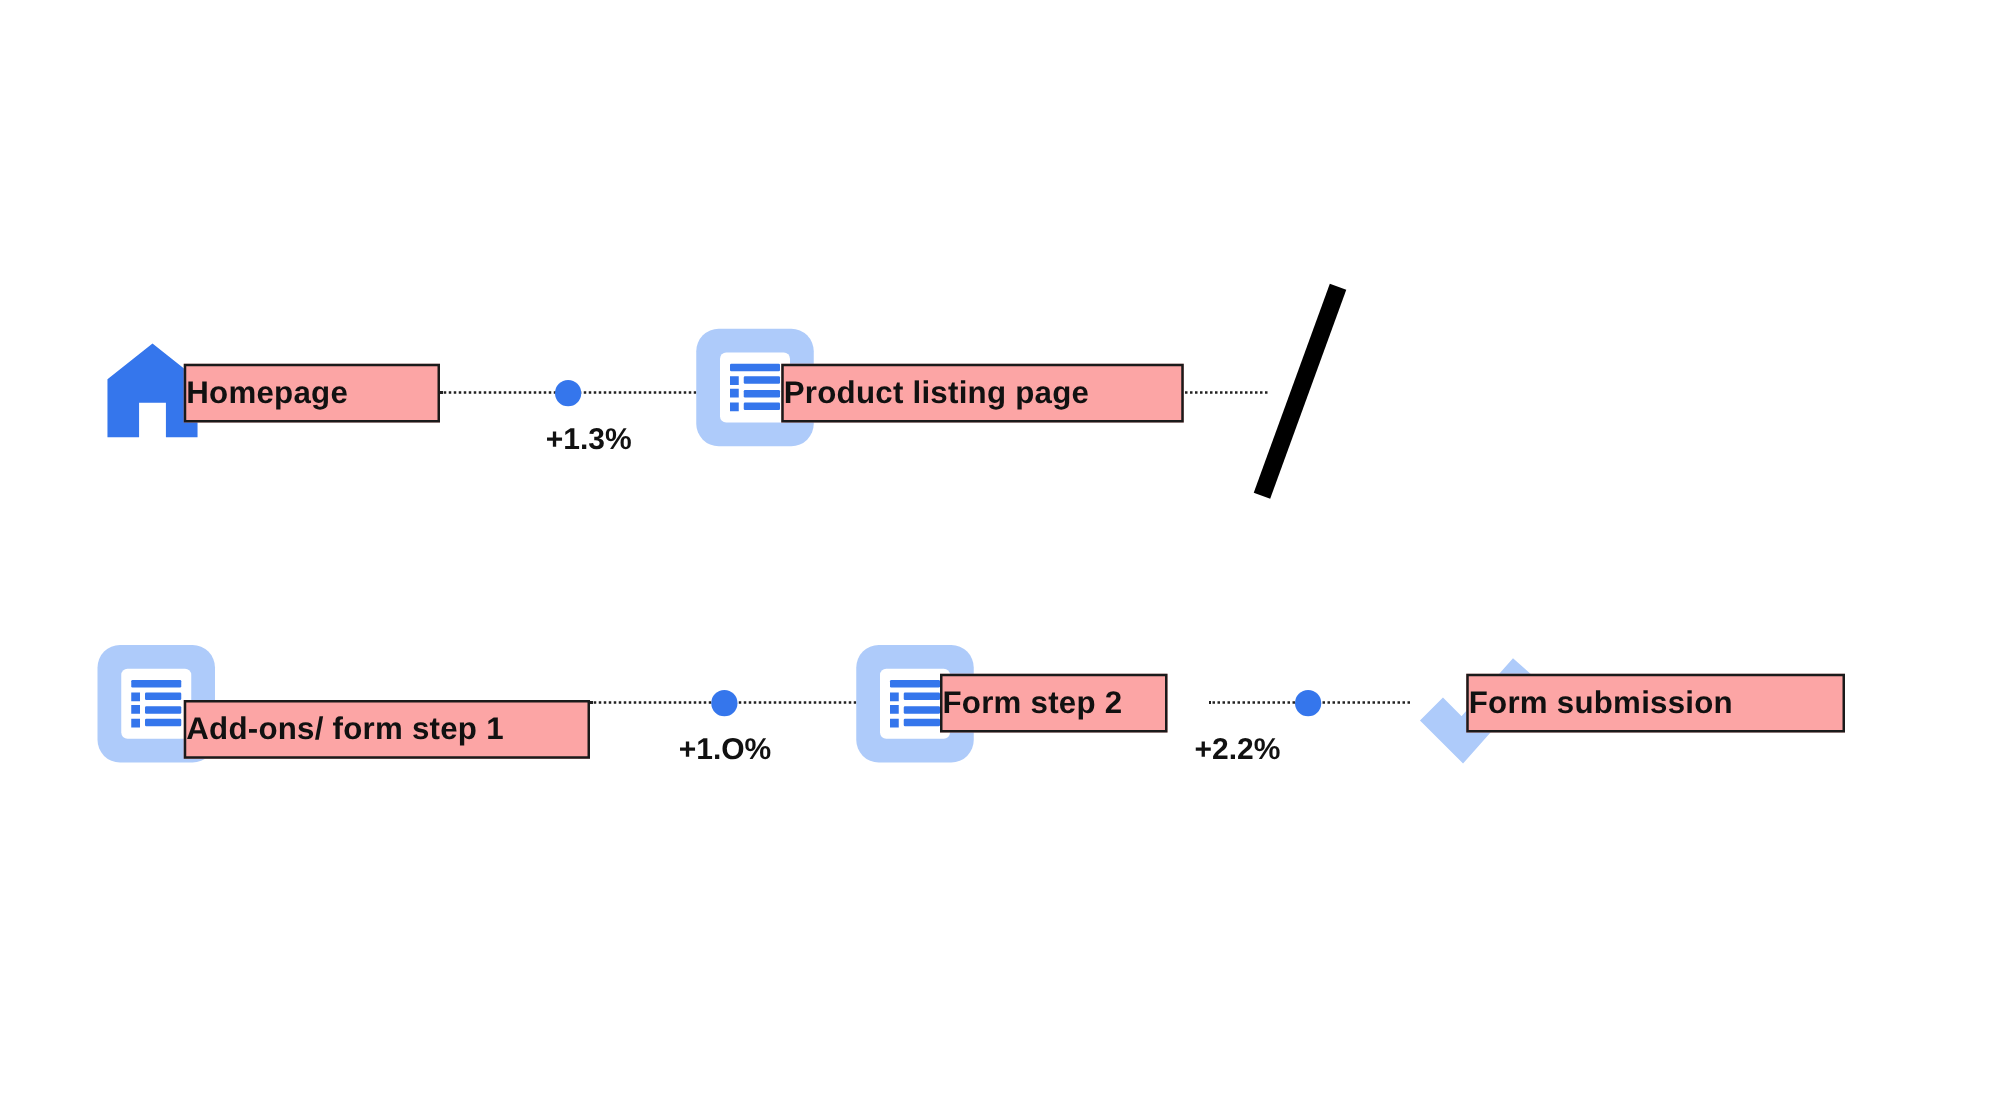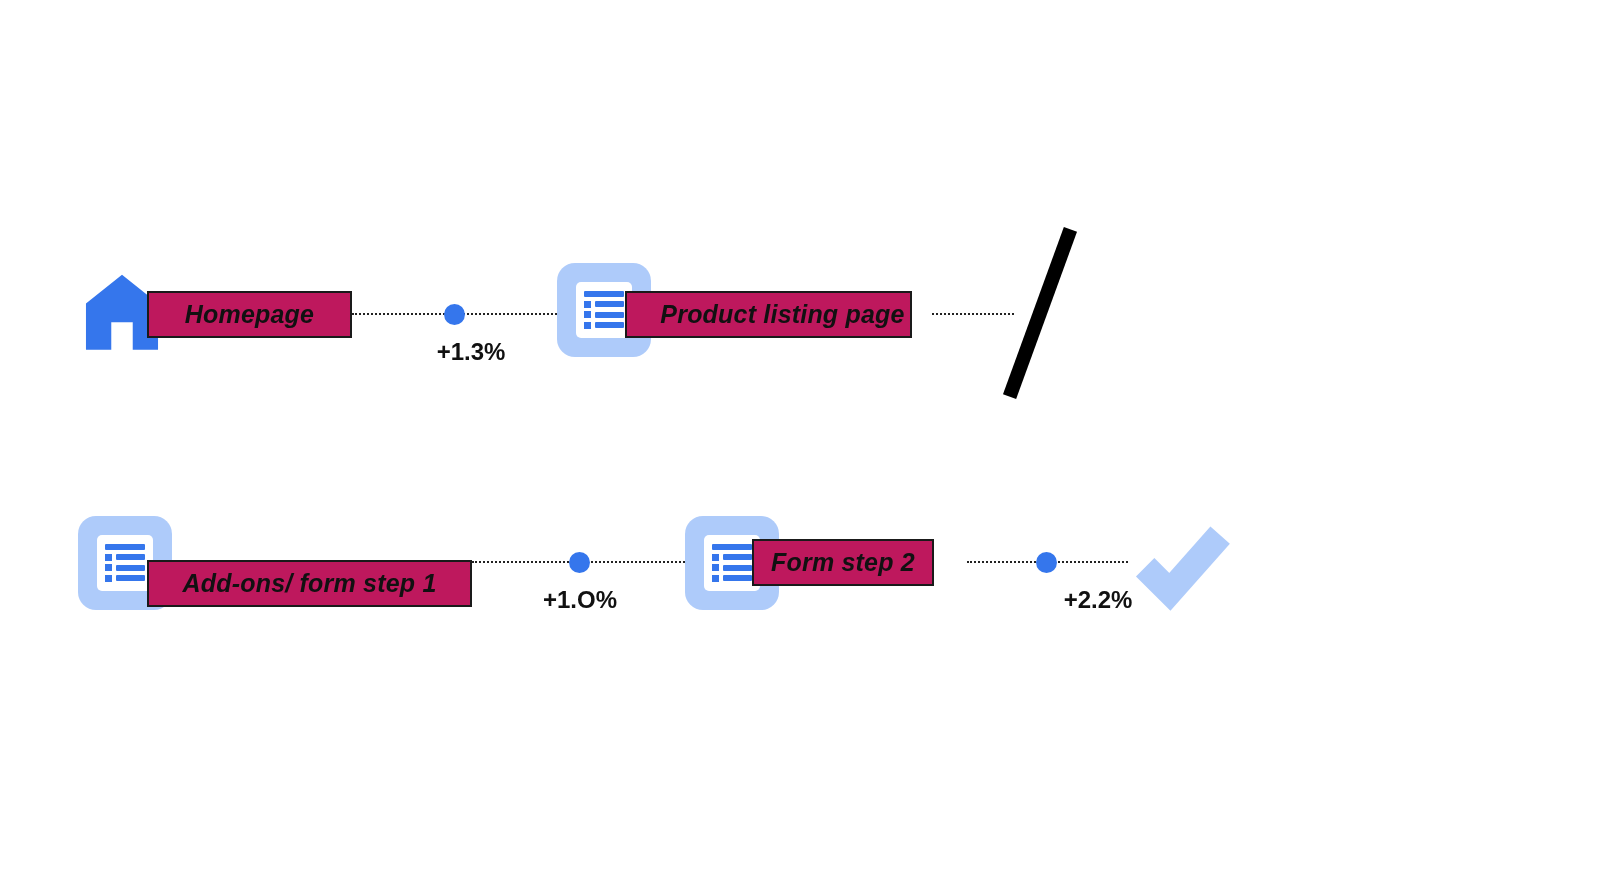--- a/index.html
+++ b/index.html
@@ -6,24 +6,23 @@
   body {
     width: 1601px; height: 874px;
     background: #ffffff;
     font-family: "Liberation Sans", sans-serif;
     position: relative; overflow: hidden;
   }
   .stage { position: absolute; inset: 0; }
 
   .label-box {
     position: absolute; height: 47px; box-sizing: border-box;
-    background: #be185d; border: 2px solid var(--box-border, #1a1a1a);
-    display: flex; align-items: center; justify-content: center;
+    background: #fca5a5; border: 2px solid var(--box-border, #1a1a1a);
+    display: flex; align-items: center; justify-content: flex-start;
     z-index: 3;
-    font-style: italic;
   }
   .label-box span {
     font-size: 25px; font-weight: bold; color: var(--text, #111111);
     white-space: nowrap; letter-spacing: 0.2px;
   }
 
   .dotline {
     position: absolute; height: 0;
     border-top: 2px dotted var(--connector, #222222);
     z-index: 1;
@@ -94,21 +93,21 @@
           <div class="lsq"></div>
           <div class="lbar"></div>
         </div>
       <div class="lrow">
           <div class="lsq"></div>
           <div class="lbar"></div>
         </div>
     </div>
   </div>
 
-  <div class="label-box" style="left:625px; top:291px; width:287px;padding-left:28px;">
+  <div class="label-box" style="left:625px; top:291px; width:322px;">
     <span>Product listing page</span>
   </div>
 
   <div class="dotline" style="left:932px; top:313px; width:82px;"></div>
   <div class="slash" style="left:1033px; top:224px;"></div>
 
   <div class="icon listicon" style="left:78px; top:516px;">
     <div class="listcard">
       <div class="lrow">
           <div class="lbar"></div>
@@ -155,22 +154,25 @@
         </div>
     </div>
   </div>
 
   <div class="label-box" style="left:752px; top:539px; width:182px;">
     <span>Form step 2</span>
   </div>
 
   <div class="dotline" style="left:967px; top:561px; width:161px;"></div>
   <div class="dot" style="left:1036px; top:552px;"></div>
-  <div class="pct" style="left:1028px; top:586px;">+2.2%</div>
+  <div class="pct" style="left:920px; top:586px;">+2.2%</div>
 
   <div class="icon check" style="left:1124px; top:510px;">
     <svg width="116" height="104" viewBox="0 0 24 24" aria-hidden="true">
       <path fill="none" stroke="currentColor" stroke-width="6" stroke-linecap="butt" stroke-linejoin="miter" d="M3.5 13.2 L9.2 18.9 L20.8 5.8"></path>
     </svg>
   </div>
 
+  <div class="label-box" style="left:1173px; top:539px; width:303px;">
+    <span>Form submission</span>
+  </div>
 
 </div>
 
 </body></html>

